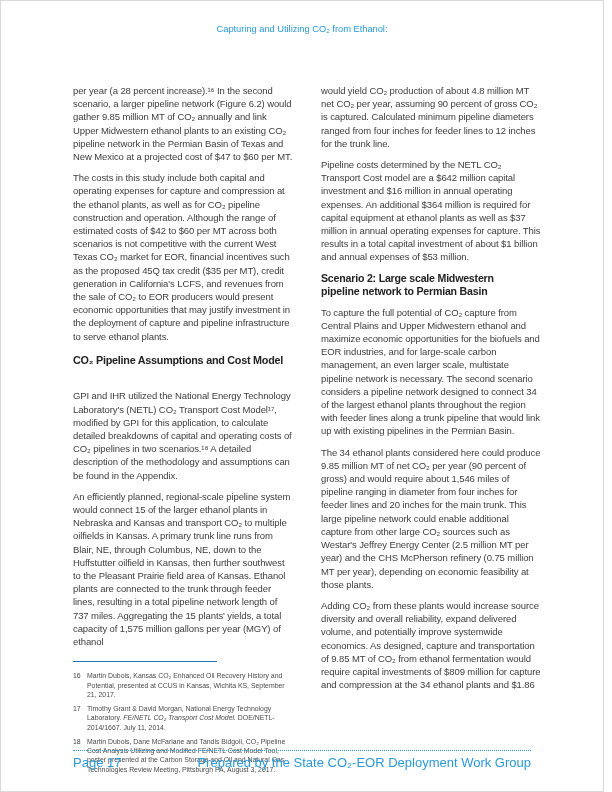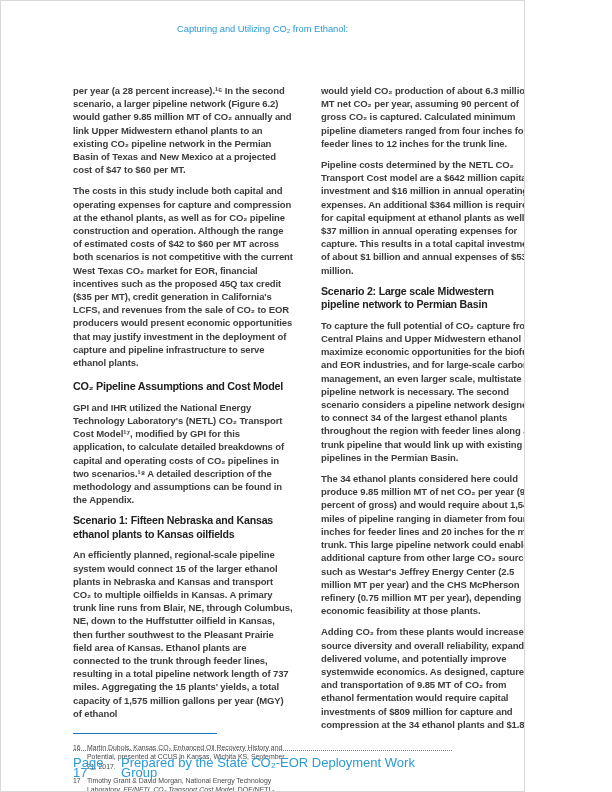--- a/index.html
+++ b/index.html
@@ -4,21 +4,21 @@
 <style>
   :root{
     --blue:#2b9ad7;
     --rule-blue:#1c77bd;
     --ink:#3d3d3d;
     --head-ink:#222222;
   }
   html,body{margin:0;padding:0;background:#ffffff;}
   .page{
     position:relative;
-    width:525px;height:792px;
+    width:604px;height:792px;
     background:#ffffff;
     border:1px solid #d8d8d8;
     box-sizing:border-box;
     font-family:"Liberation Sans","DejaVu Sans",sans-serif;
     overflow:hidden;
   }
   .doc-header{
     position:absolute;top:21px;left:30px;right:30px;
     text-align:center;
     color:var(--blue);
@@ -29,24 +29,24 @@
     position:absolute;top:83px;left:72px;right:72px;
     display:flex;gap:28px;
   }
   .col{
     width:220px;flex:0 0 220px;
     color:var(--ink);
     font-size:9.5px;line-height:13.2px;
     letter-spacing:-0.1px;
     text-align:left;
   }
-  .col p{margin:0 0 8px 0;font-weight:bold;}
+  .col p{margin:0 0 8px 0;}
   .heading-1{
     font-size:10.8px;font-weight:bold;color:var(--head-ink);
-    margin:11px 0 7px 0;line-height:13.5px;
+    margin:11px 0 22px 0;line-height:13.5px;
     letter-spacing:-0.25px;white-space:pre;
   }
   .heading-2{
     font-size:10.6px;font-weight:bold;color:var(--head-ink);
     margin:5px 0 7px 0;line-height:13.5px;
     letter-spacing:-0.2px;white-space:pre;
   }
   .footnotes{
     margin-top:13px;
     font-size:6.9px;line-height:9.4px;
@@ -84,22 +84,20 @@
 
   <div class="main">
 
     <div class="col">
       <p>per year (a 28 percent increase).¹⁶ In the second scenario, a larger pipeline network (Figure 6.2) would gather 9.85 million MT of CO₂ annually and link Upper Midwestern ethanol plants to an existing CO₂ pipeline network in the Permian Basin of Texas and New Mexico at a projected cost of $47 to $60 per MT.</p>
       <p>The costs in this study include both capital and operating expenses for capture and compression at the ethanol plants, as well as for CO₂ pipeline construction and operation. Although the range of estimated costs of $42 to $60 per MT across both scenarios is not competitive with the current West Texas CO₂ market for EOR, financial incentives such as the proposed 45Q tax credit ($35 per MT), credit generation in California's LCFS, and revenues from the sale of CO₂ to EOR producers would present economic opportunities that may justify investment in the deployment of capture and pipeline infrastructure to serve ethanol plants.</p>
 
       <div class="heading-1">CO₂ Pipeline Assumptions and Cost Model</div>
       <p>GPI and IHR utilized the National Energy Technology Laboratory's (NETL) CO₂ Transport Cost Model¹⁷, modified by GPI for this application, to calculate detailed breakdowns of capital and operating costs of CO₂ pipelines in two scenarios.¹⁸ A detailed description of the methodology and assumptions can be found in the Appendix.</p>
 
-      <div class="heading-2">Scenario 1: Fifteen Nebraska and Kansas
-ethanol plants to Kansas oilfields</div>
       <p>An efficiently planned, regional-scale pipeline system would connect 15 of the larger ethanol plants in Nebraska and Kansas and transport CO₂ to multiple oilfields in Kansas. A primary trunk line runs from Blair, NE, through Columbus, NE, down to the Huffstutter oilfield in Kansas, then further southwest to the Pleasant Prairie field area of Kansas. Ethanol plants are connected to the trunk through feeder lines, resulting in a total pipeline network length of 737 miles. Aggregating the 15 plants' yields, a total capacity of 1,575 million gallons per year (MGY) of ethanol</p>
 
       <div class="footnotes">
         <div class="fn-rule"></div>
 
         <div class="footnote">
           <span class="fn-num">16</span>
           <span class="fn-text">Martin Dubois, Kansas CO₂ Enhanced Oil Recovery History and Potential, presented at CCUS in Kansas, Wichita KS, September 21, 2017.</span>
         </div>
 
@@ -109,21 +107,21 @@
         </div>
 
         <div class="footnote">
           <span class="fn-num">18</span>
           <span class="fn-text">Martin Dubois, Dane McFarlane and Tandis Bidgoli, CO₂ Pipeline Cost Analysis Utilizing and Modified FE/NETL Cost Model Tool, poster presented at the Carbon Storage and Oil and Natural Gas Technologies Review Meeting, Pittsburgh PA, August 3, 2017.</span>
         </div>
       </div>
     </div>
 
     <div class="col">
-      <p>would yield CO₂ production of about 6.3 million MT net CO₂ per year, assuming 90 percent of gross CO₂ is captured. Calculated minimum pipeline diameters ranged from four inches for feeder lines to 12 inches for the trunk line.</p>
+      <p>would yield CO₂ production of about 4.8 million MT net CO₂ per year, assuming 90 percent of gross CO₂ is captured. Calculated minimum pipeline diameters ranged from four inches for feeder lines to 12 inches for the trunk line.</p>
       <p>Pipeline costs determined by the NETL CO₂ Transport Cost model are a $642 million capital investment and $16 million in annual operating expenses. An additional $364 million is required for capital equipment at ethanol plants as well as $37 million in annual operating expenses for capture. This results in a total capital investment of about $1 billion and annual expenses of $53 million.</p>
 
       <div class="heading-2">Scenario 2: Large scale Midwestern
 pipeline network to Permian Basin</div>
       <p>To capture the full potential of CO₂ capture from Central Plains and Upper Midwestern ethanol and maximize economic opportunities for the biofuels and EOR industries, and for large-scale carbon management, an even larger scale, multistate pipeline network is necessary. The second scenario considers a pipeline network designed to connect 34 of the largest ethanol plants throughout the region with feeder lines along a trunk pipeline that would link up with existing pipelines in the Permian Basin.</p>
       <p>The 34 ethanol plants considered here could produce 9.85 million MT of net CO₂ per year (90 percent of gross) and would require about 1,546 miles of pipeline ranging in diameter from four inches for feeder lines and 20 inches for the main trunk. This large pipeline network could enable additional capture from other large CO₂ sources such as Westar's Jeffrey Energy Center (2.5 million MT per year) and the CHS McPherson refinery (0.75 million MT per year), depending on economic feasibility at those plants.</p>
       <p>Adding CO₂ from these plants would increase source diversity and overall reliability, expand delivered volume, and potentially improve systemwide economics. As designed, capture and transportation of 9.85 MT of CO₂ from ethanol fermentation would require capital investments of $809 million for capture and compression at the 34 ethanol plants and $1.86</p>
     </div>
 
   </div>

